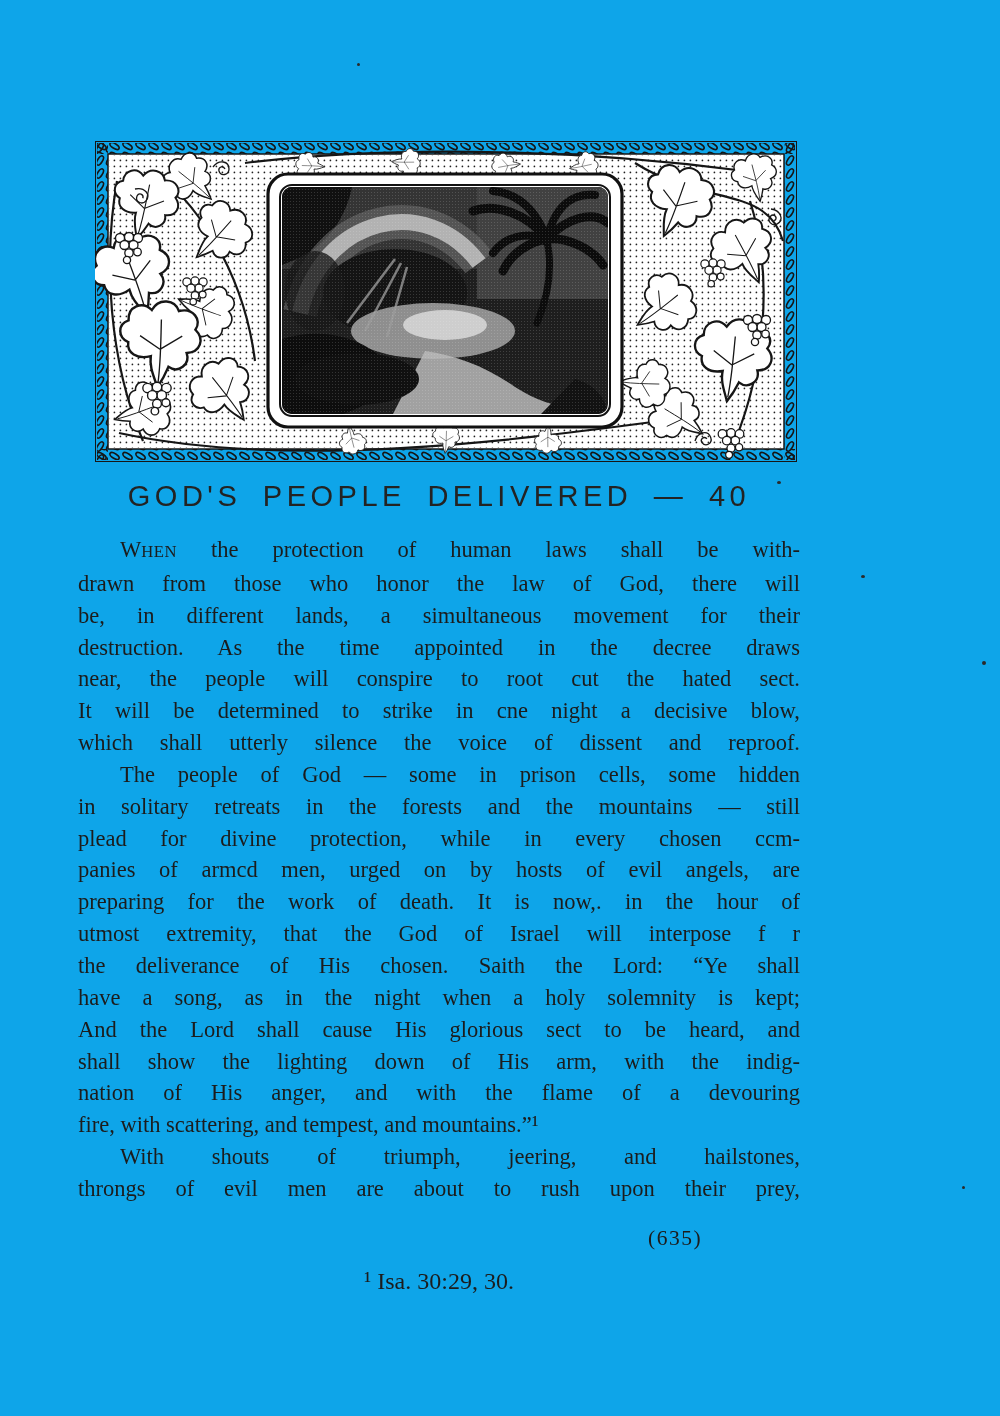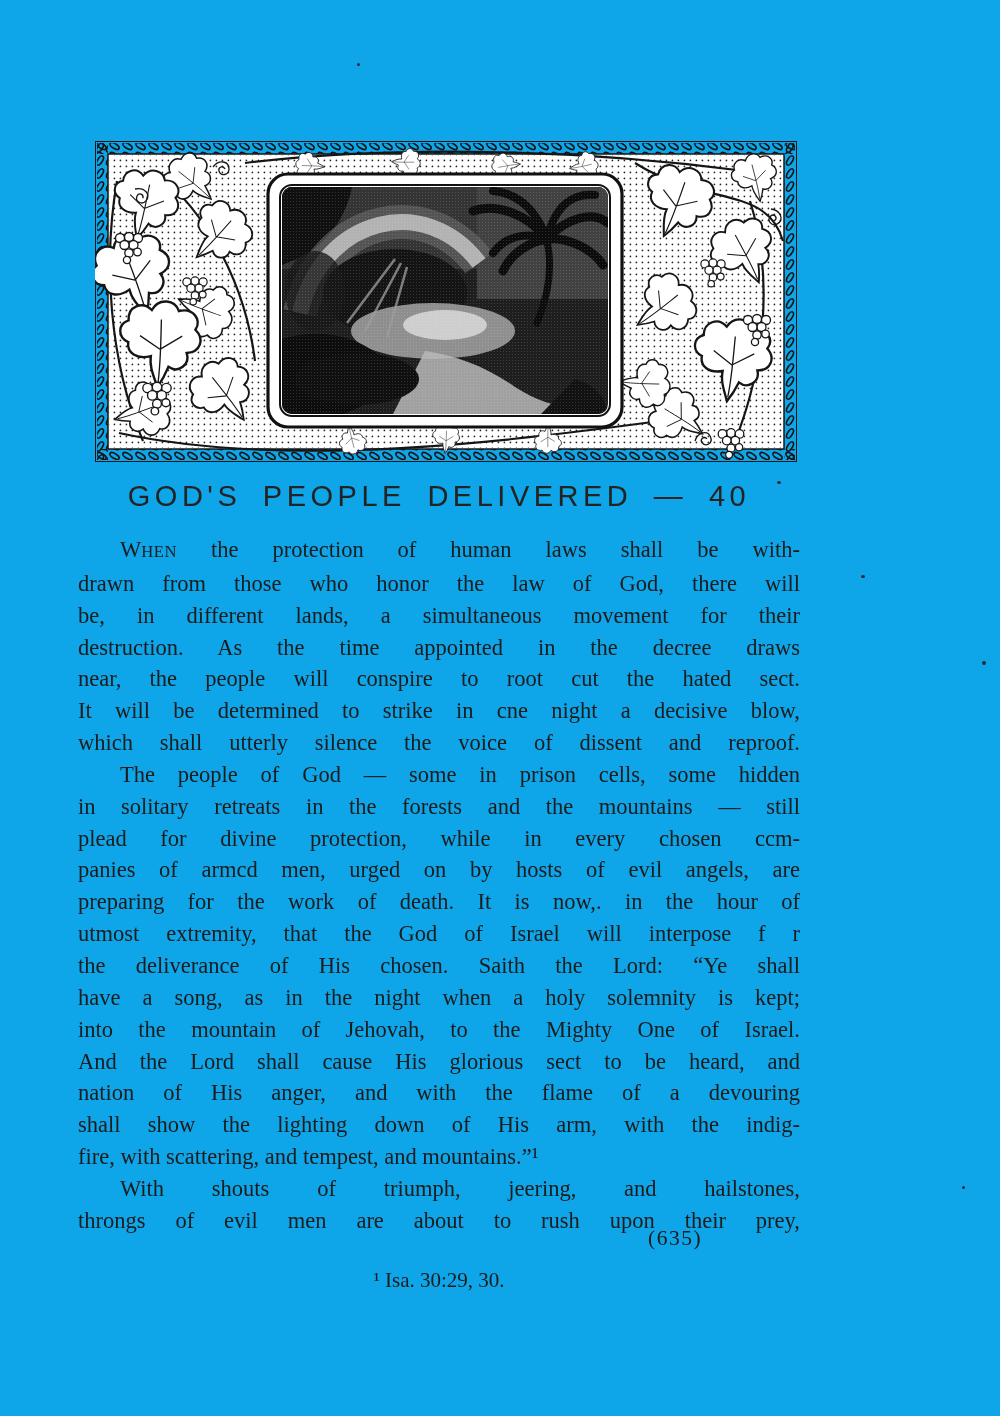--- a/index.html
+++ b/index.html
@@ -17,21 +17,21 @@
   .body-text{
     position:absolute;left:78px;top:534px;width:722px;
     font-size:22.5px;line-height:31.85px;color:#1c1c1c;
   }
   .line{min-height:31.85px;font-family:Liberation Serif, serif;}
   .line.j{text-align:justify;text-align-last:justify;}
   .line.ind{text-indent:42px;}
   .lead .sc{font-size:74%;letter-spacing:0.5px;}
   .footnote{
     position:absolute;left:78px;top:1268px;width:722px;text-align:center;
-    font-size:21px;color:#1c1c1c;
+    font-size:24px;color:#1c1c1c;
   }
   .pagenum{
     position:absolute;left:648px;top:1226px;font-size:21.5px;
     letter-spacing:1.5px;color:#1c1c1c;
   }
   .speck{position:absolute;background:#2a2a2a;border-radius:50%;}
 </style>
 </head>
 <body>
 
@@ -180,24 +180,23 @@
       </div>
       <div>
         <div class="line j ind">The people of God — some in prison cells, some hidden</div>
         <div class="line j">in solitary retreats in the forests and the mountains — still</div>
         <div class="line j">plead for divine protection, while in every chosen ccm-</div>
         <div class="line j">panies of armcd men, urged on by hosts of evil angels, are</div>
         <div class="line j">preparing for the work of death. It is now,. in the hour of</div>
         <div class="line j">utmost extremity, that the God of Israel will interpose f r</div>
         <div class="line j">the deliverance of His chosen. Saith the Lord: “Ye shall</div>
         <div class="line j">have a song, as in the night when a holy solemnity is kept;</div>
-        <div class="line j">into the mountain of Jehovah, to the Mighty One of Israel.</div>
         <div class="line j">And the Lord shall cause His glorious sect to be heard, and</div>
+        <div class="line j">shall show the lighting down of His arm, with the indig-</div>
         <div class="line j">nation of His anger, and with the flame of a devouring</div>
-        <div class="line j">shall show the lighting down of His arm, with the indig-</div>
         <div class="line">fire, with scattering, and tempest, and mountains.”¹</div>
       </div>
       <div>
         <div class="line j ind">With shouts of triumph, jeering, and hailstones,</div>
         <div class="line j">throngs of evil men are about to rush upon their prey,</div>
       </div>
     </div>
 
   <div class="footnote">¹ Isa. 30:29, 30.</div>
 

